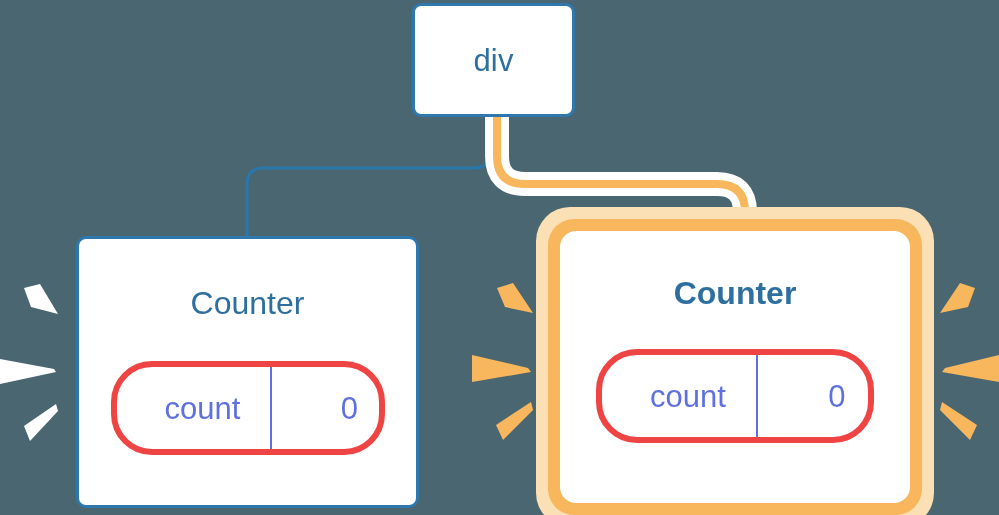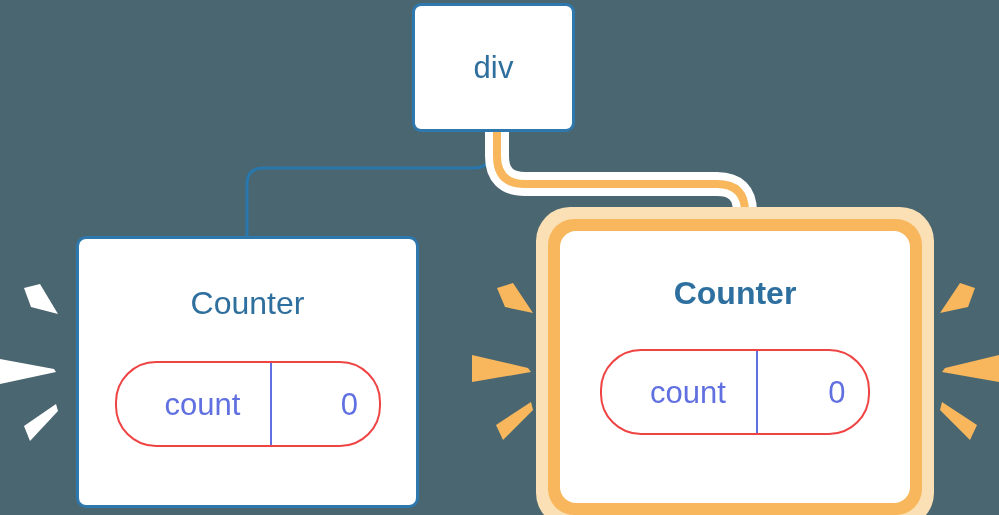--- a/index.html
+++ b/index.html
@@ -35,21 +35,21 @@
   
   .node {
     position: absolute;
     background: #ffffff;
     box-sizing: border-box;
   }
   #node-div {
     left: 412px;
     top: 3px;
     width: 163px;
-    height: 129px;
+    height: 114px;
     border: 3px solid #2e78ad;
     border-radius: 9px;
     display: flex;
     align-items: center;
     justify-content: center;
   }
   .node-title-plain {
     color: #2e6f9e;
     font-size: 31px;
     font-weight: 400;
@@ -122,21 +122,21 @@
     font-size: 32px;
     font-weight: 700;
     line-height: 1;
     margin-bottom: 40px;
   }
 
   
   .state-pill {
     position: relative;
     height: 82px;
-    border: 2px solid #ef4444;
+    border: 6px solid #ef4444;
     border-radius: 41px;
     display: flex;
     align-items: stretch;
     background: transparent;
     gap: 48px;
   }
   .pill-key {
     display: flex;
     align-items: center;
     justify-content: center;

